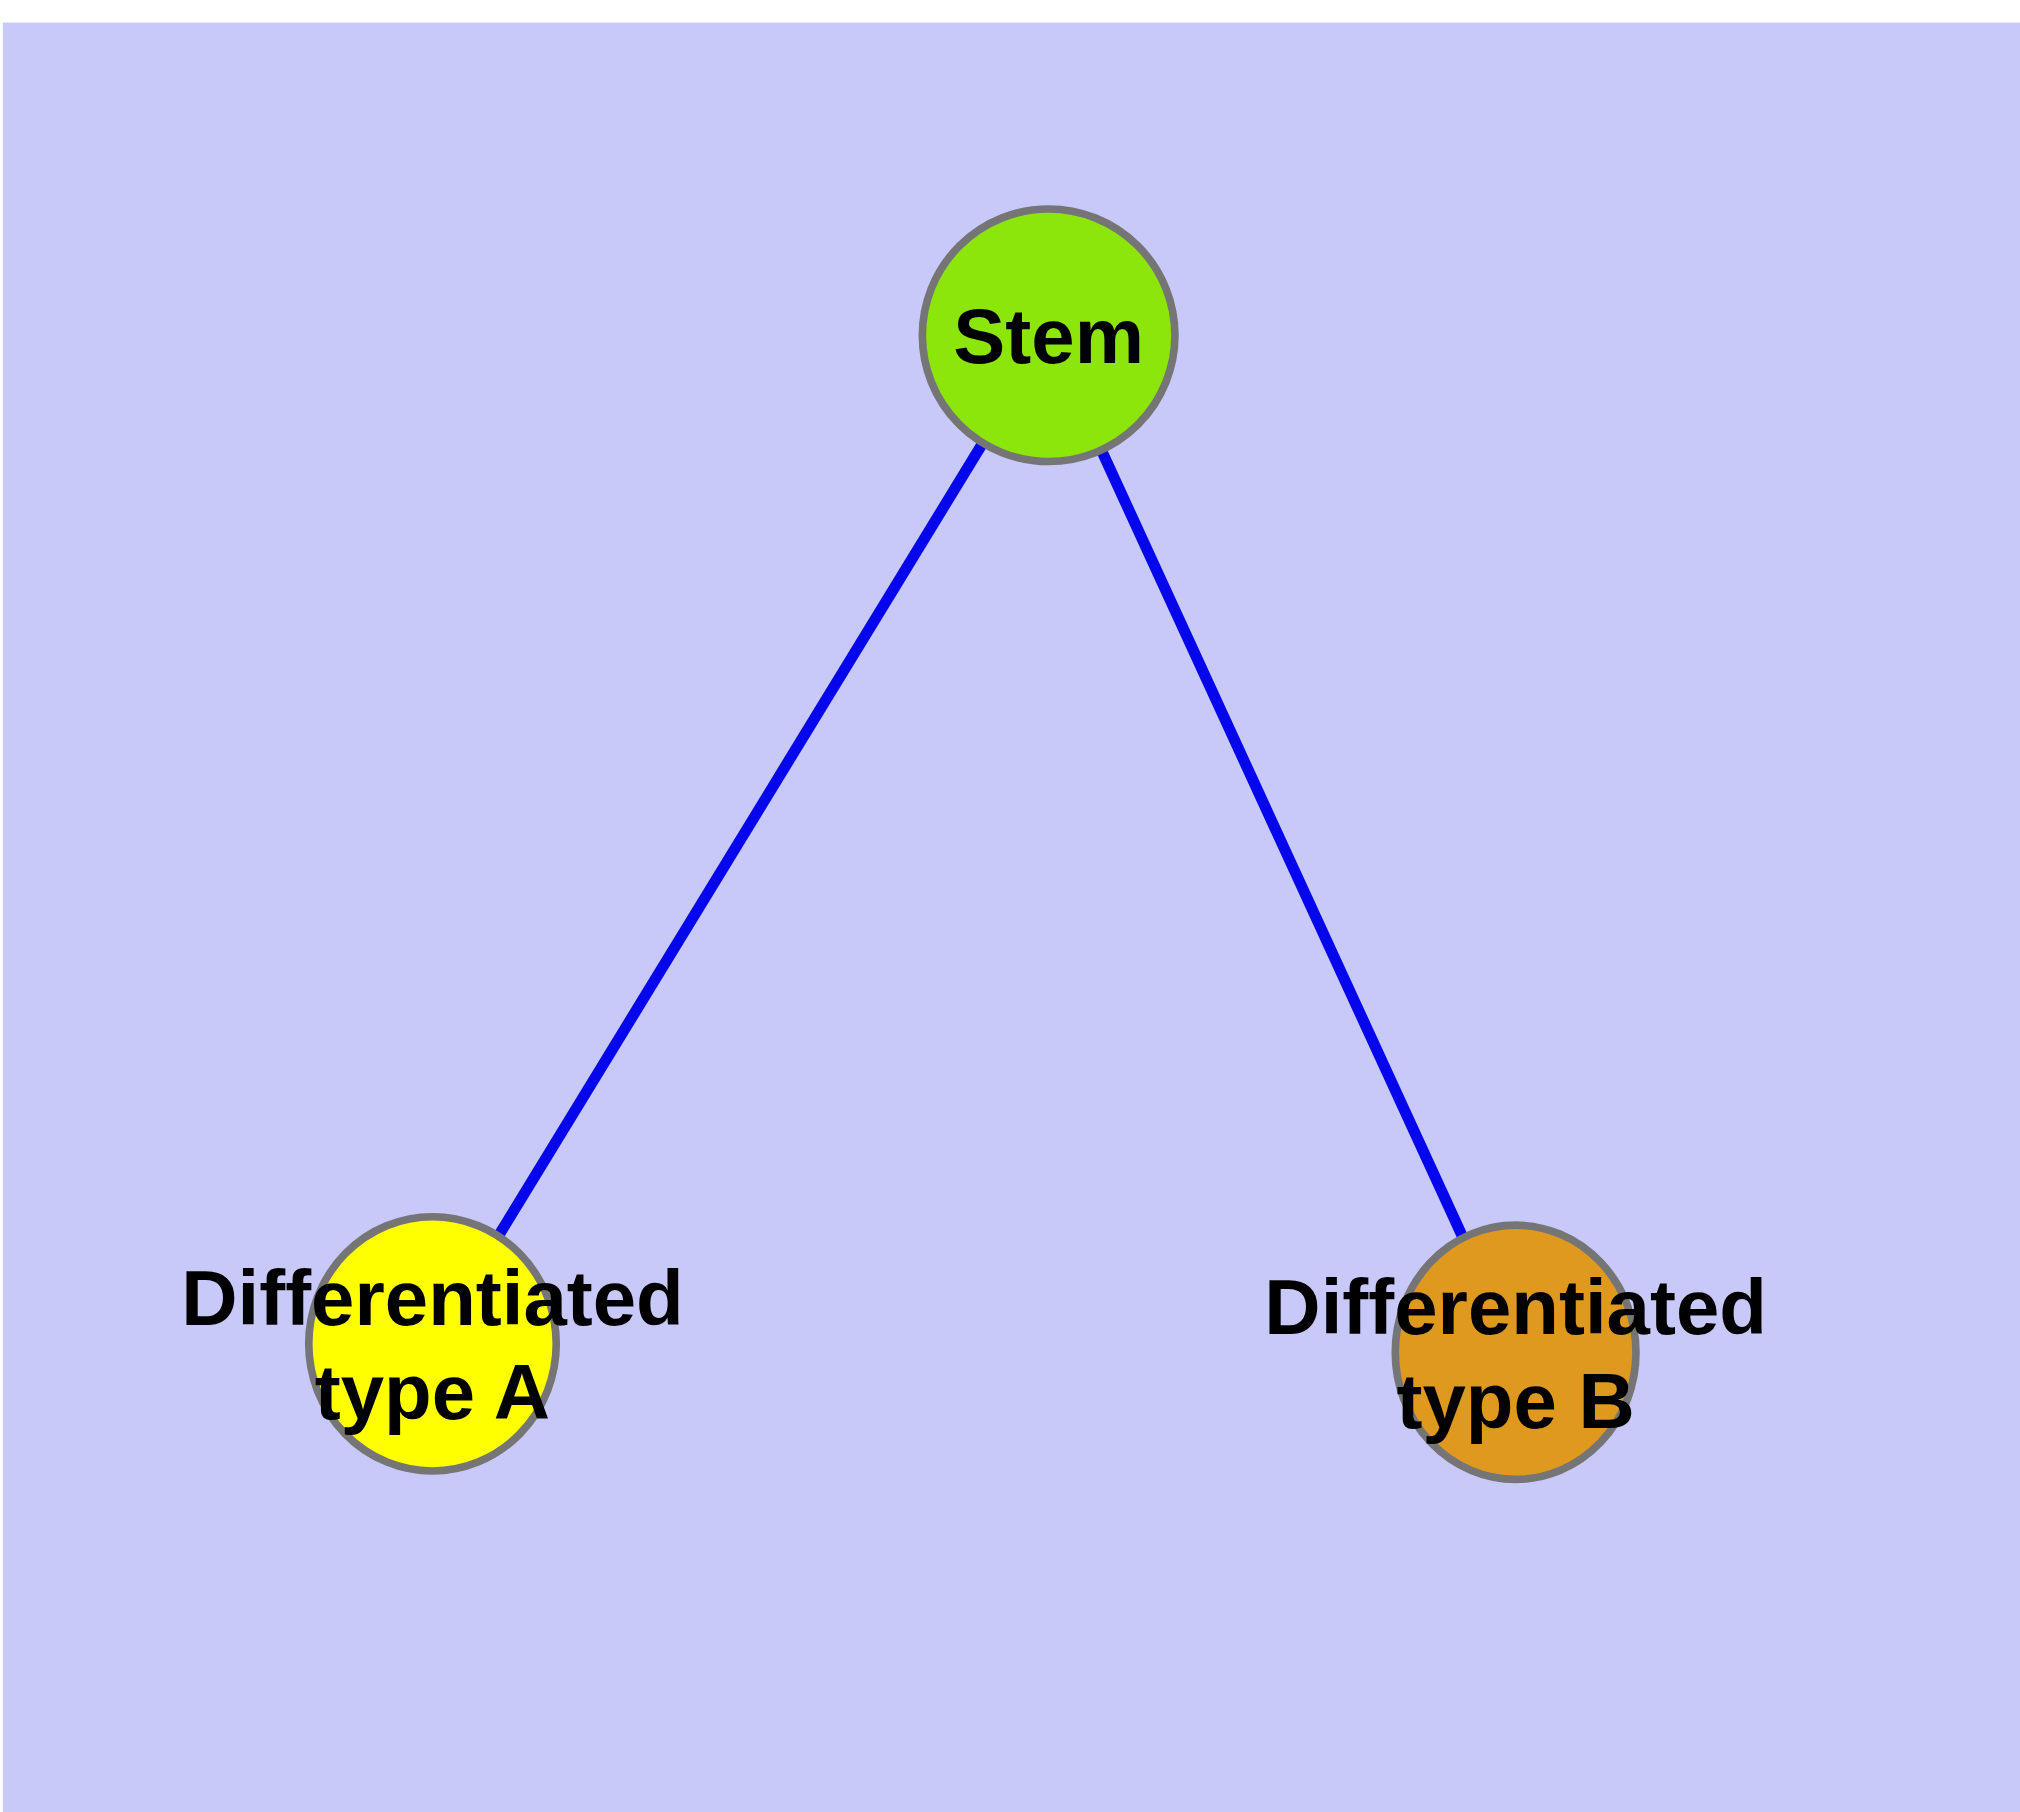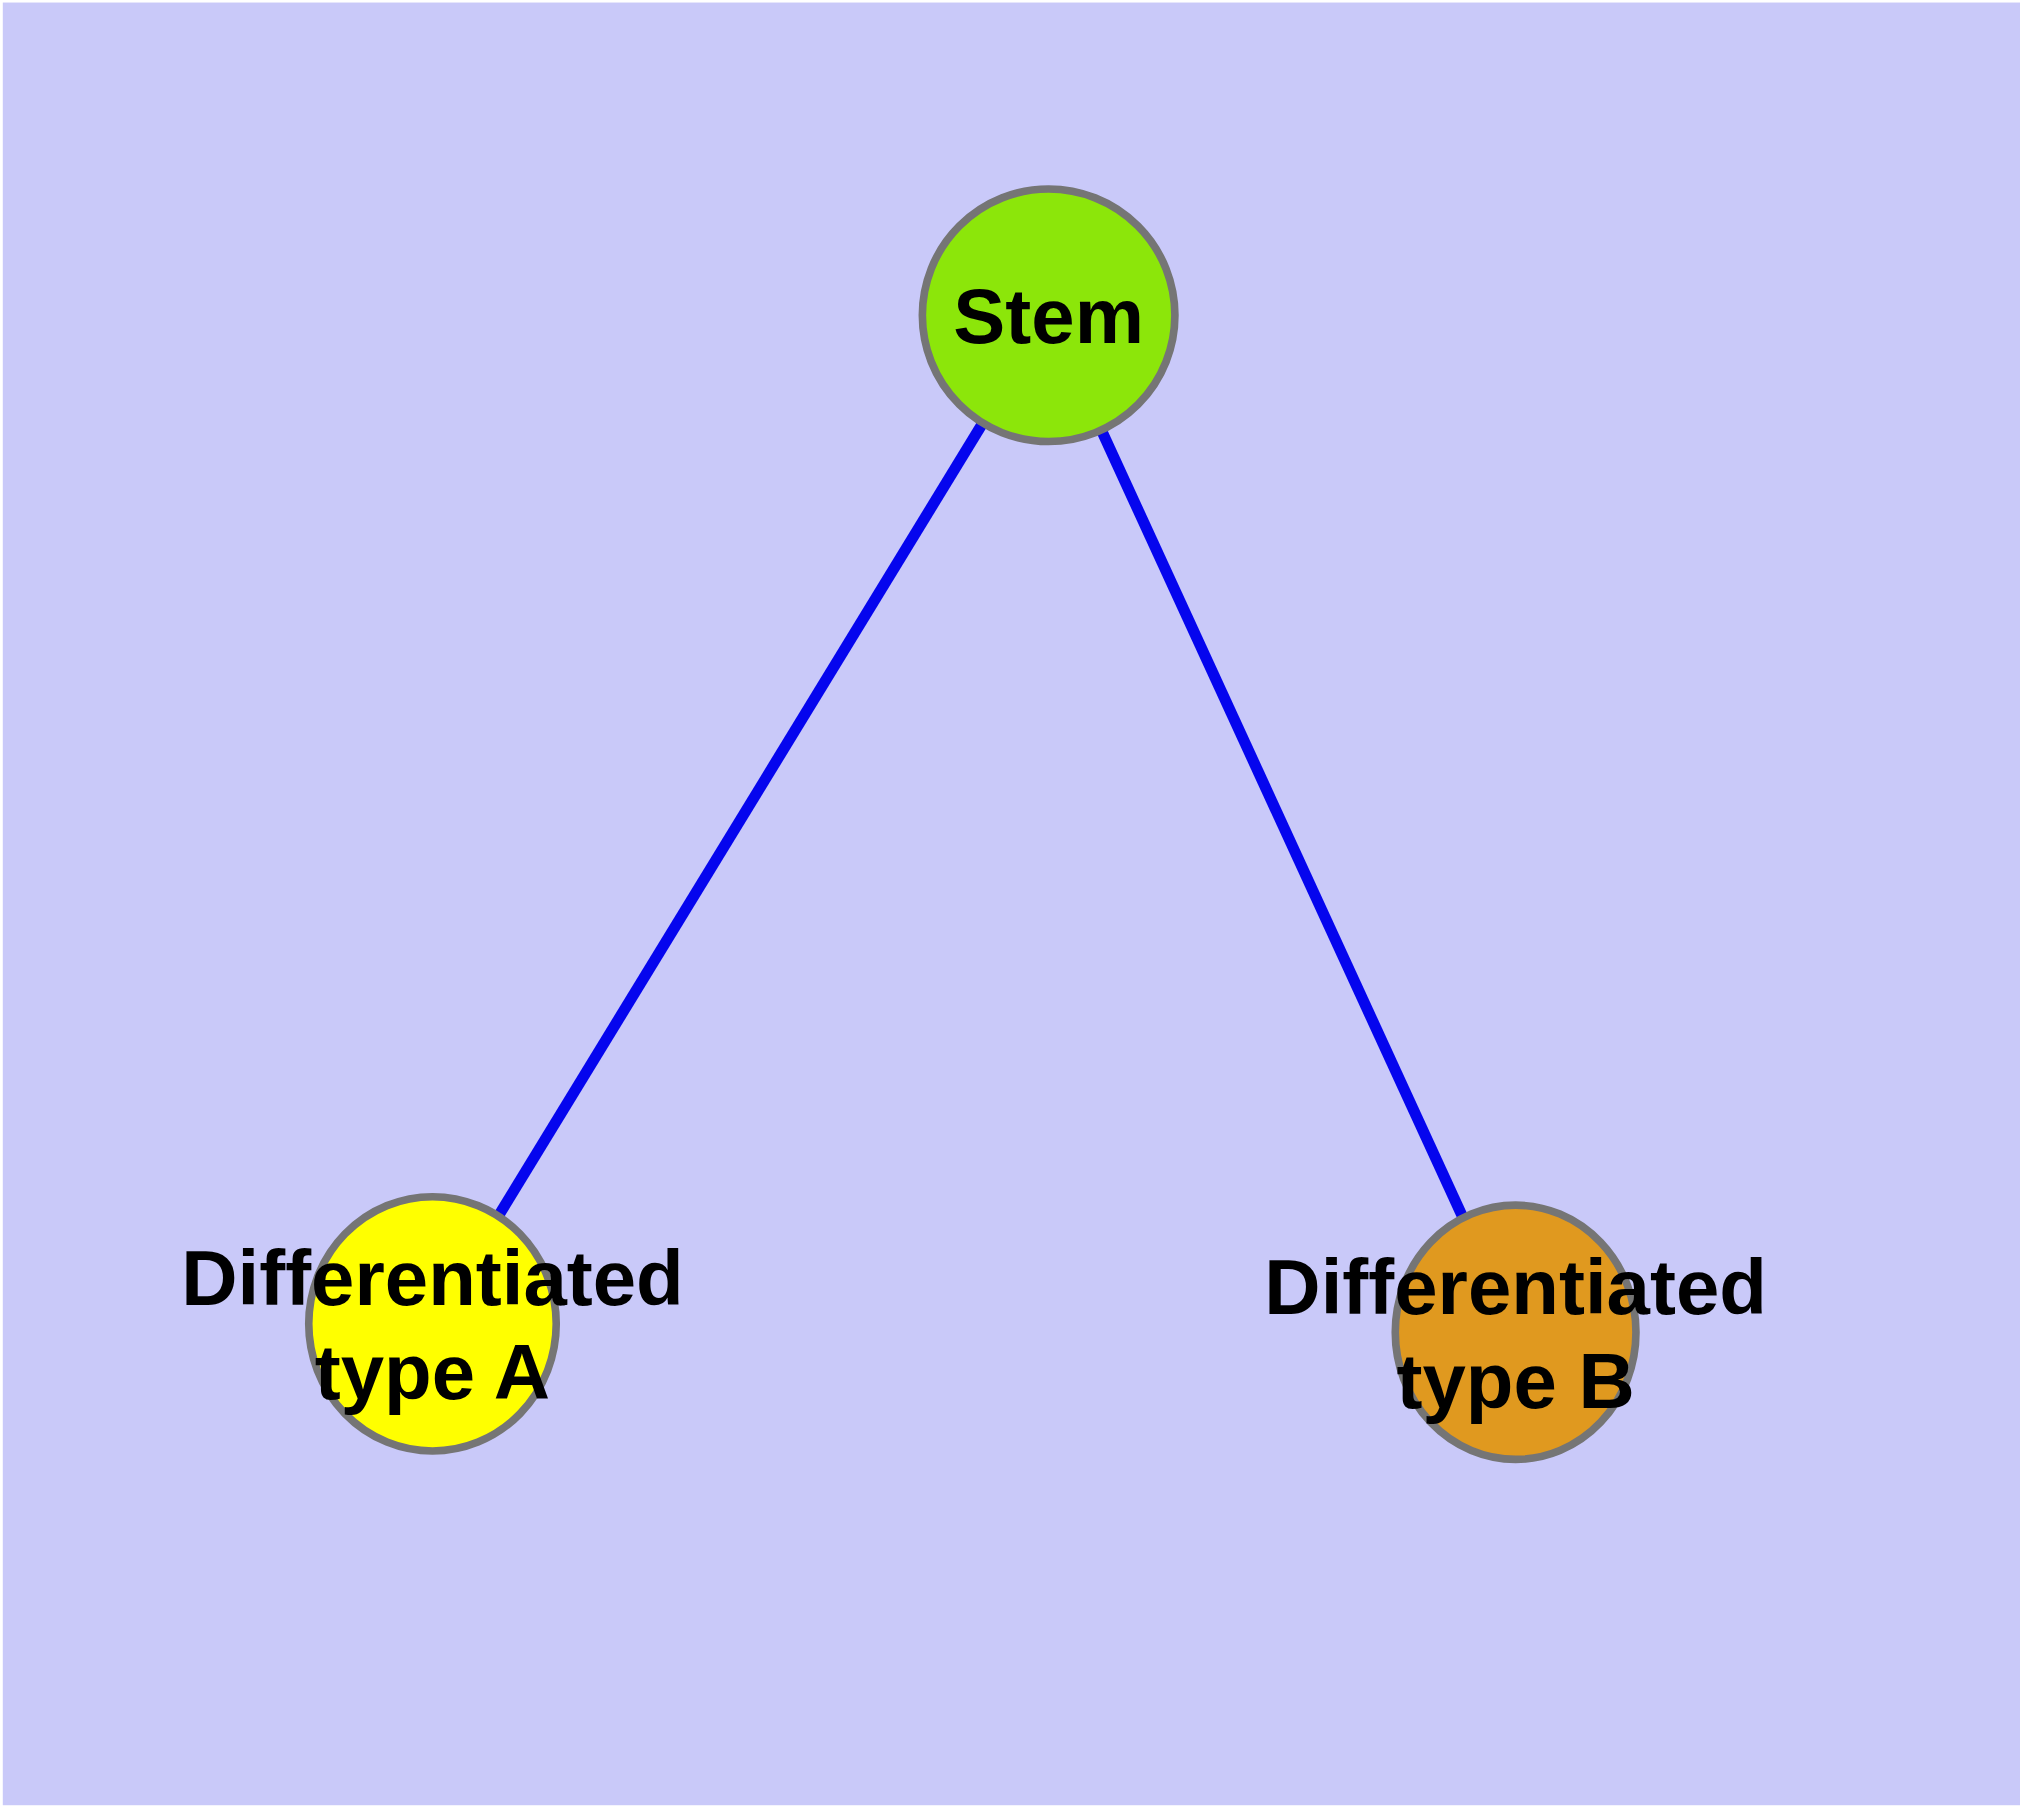--- a/index.html
+++ b/index.html
@@ -7,20 +7,21 @@
     padding: 0;
     background: #ffffff;
     width: 2021px;
     height: 1812px;
     overflow: hidden;
   }
   .diagram-wrap {
     position: relative;
     width: 2021px;
     height: 1348px;
+    margin-top: 20px;
   }
   svg {
     display: block;
   }
   .node-label {
     font-family: "Liberation Sans", sans-serif;
     font-weight: bold;
     font-size: 92px;
     fill: #000000;
     text-anchor: middle;

